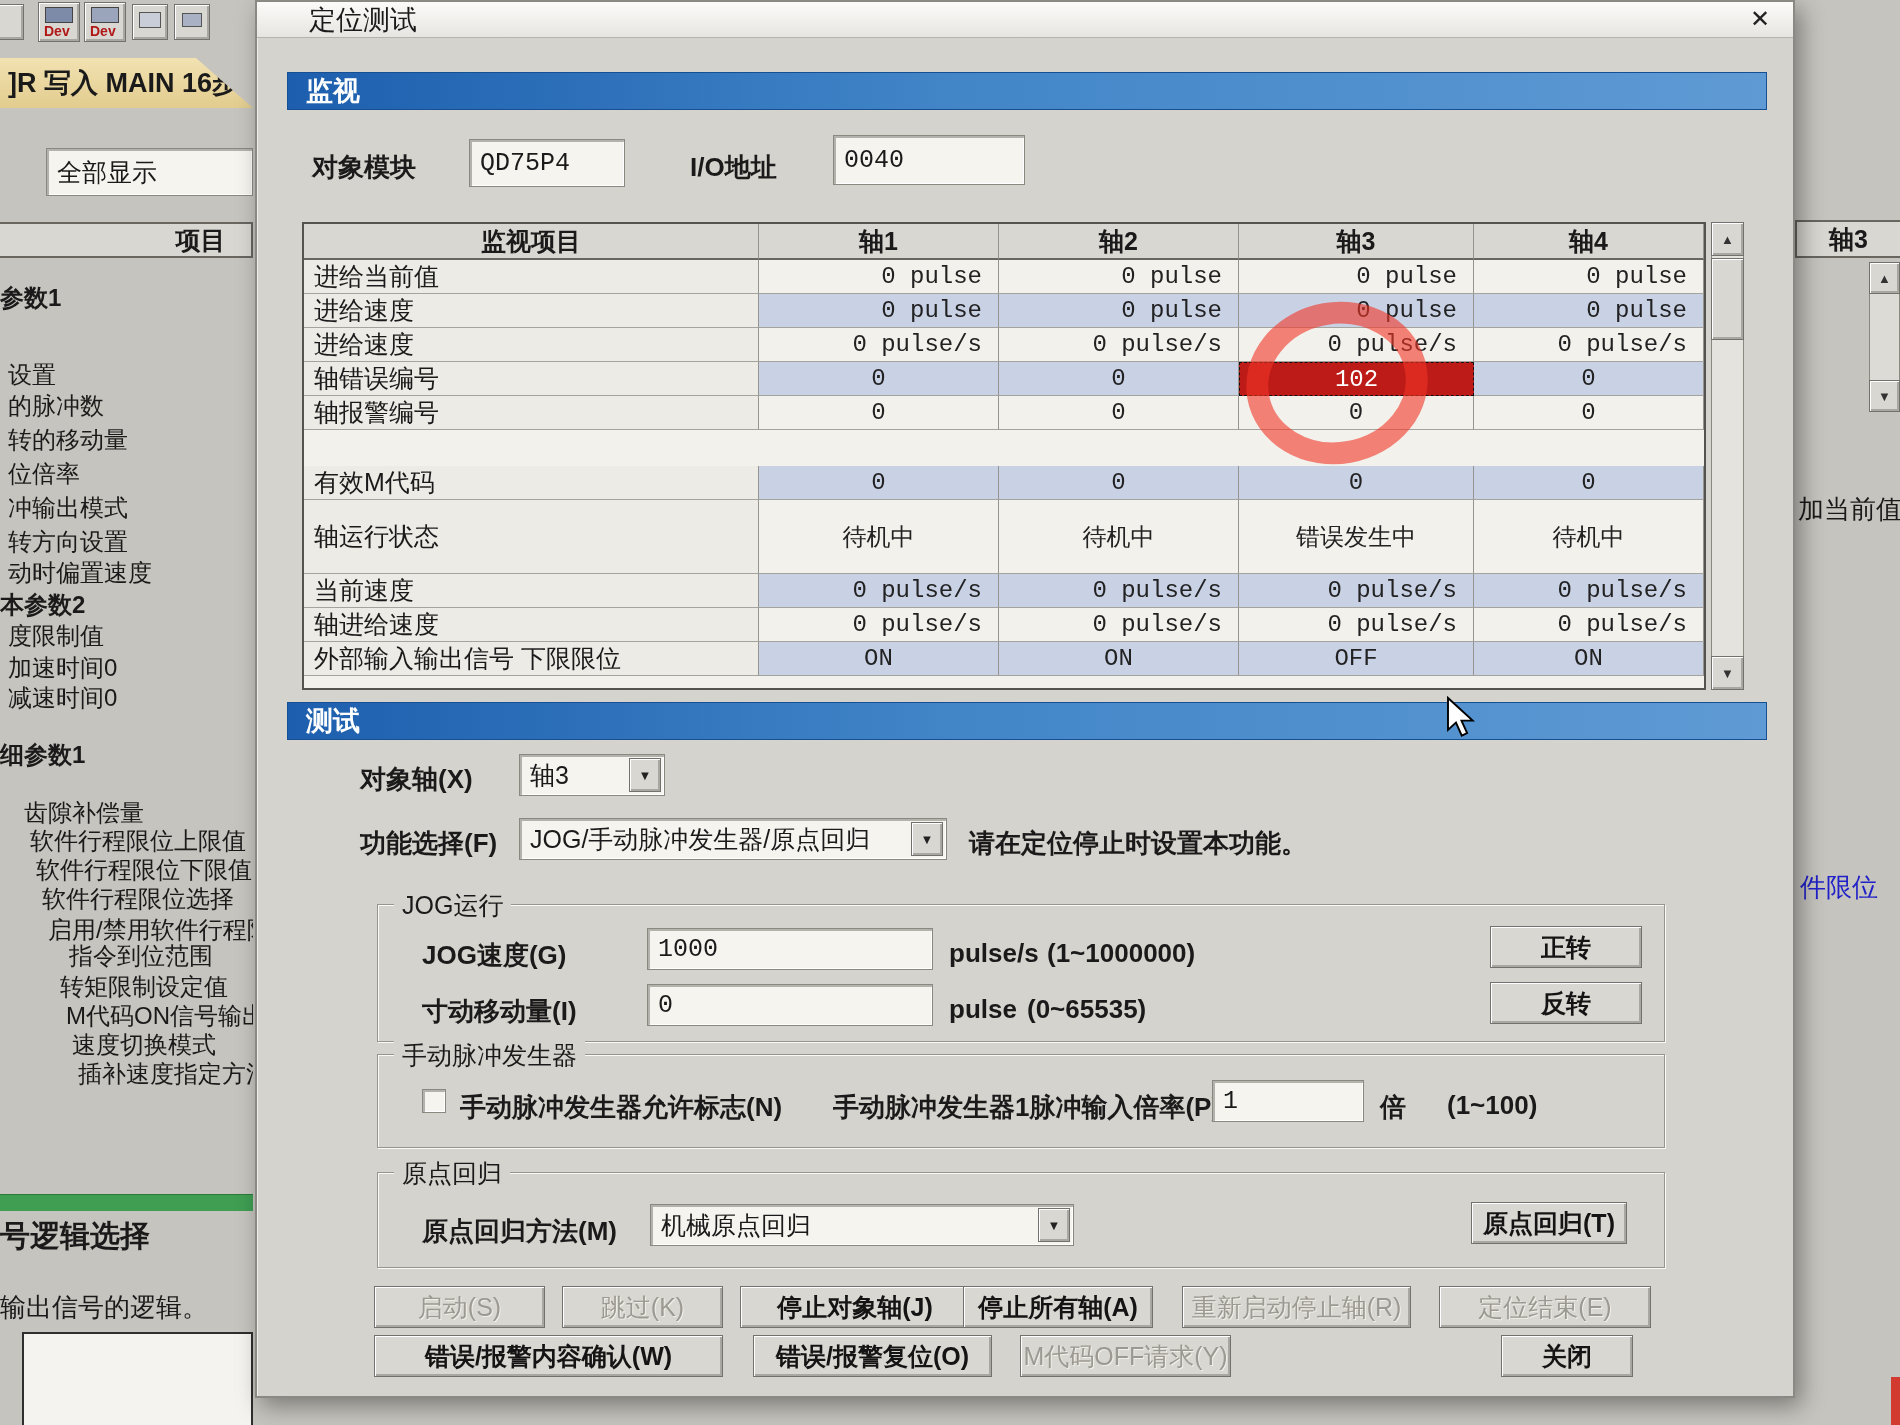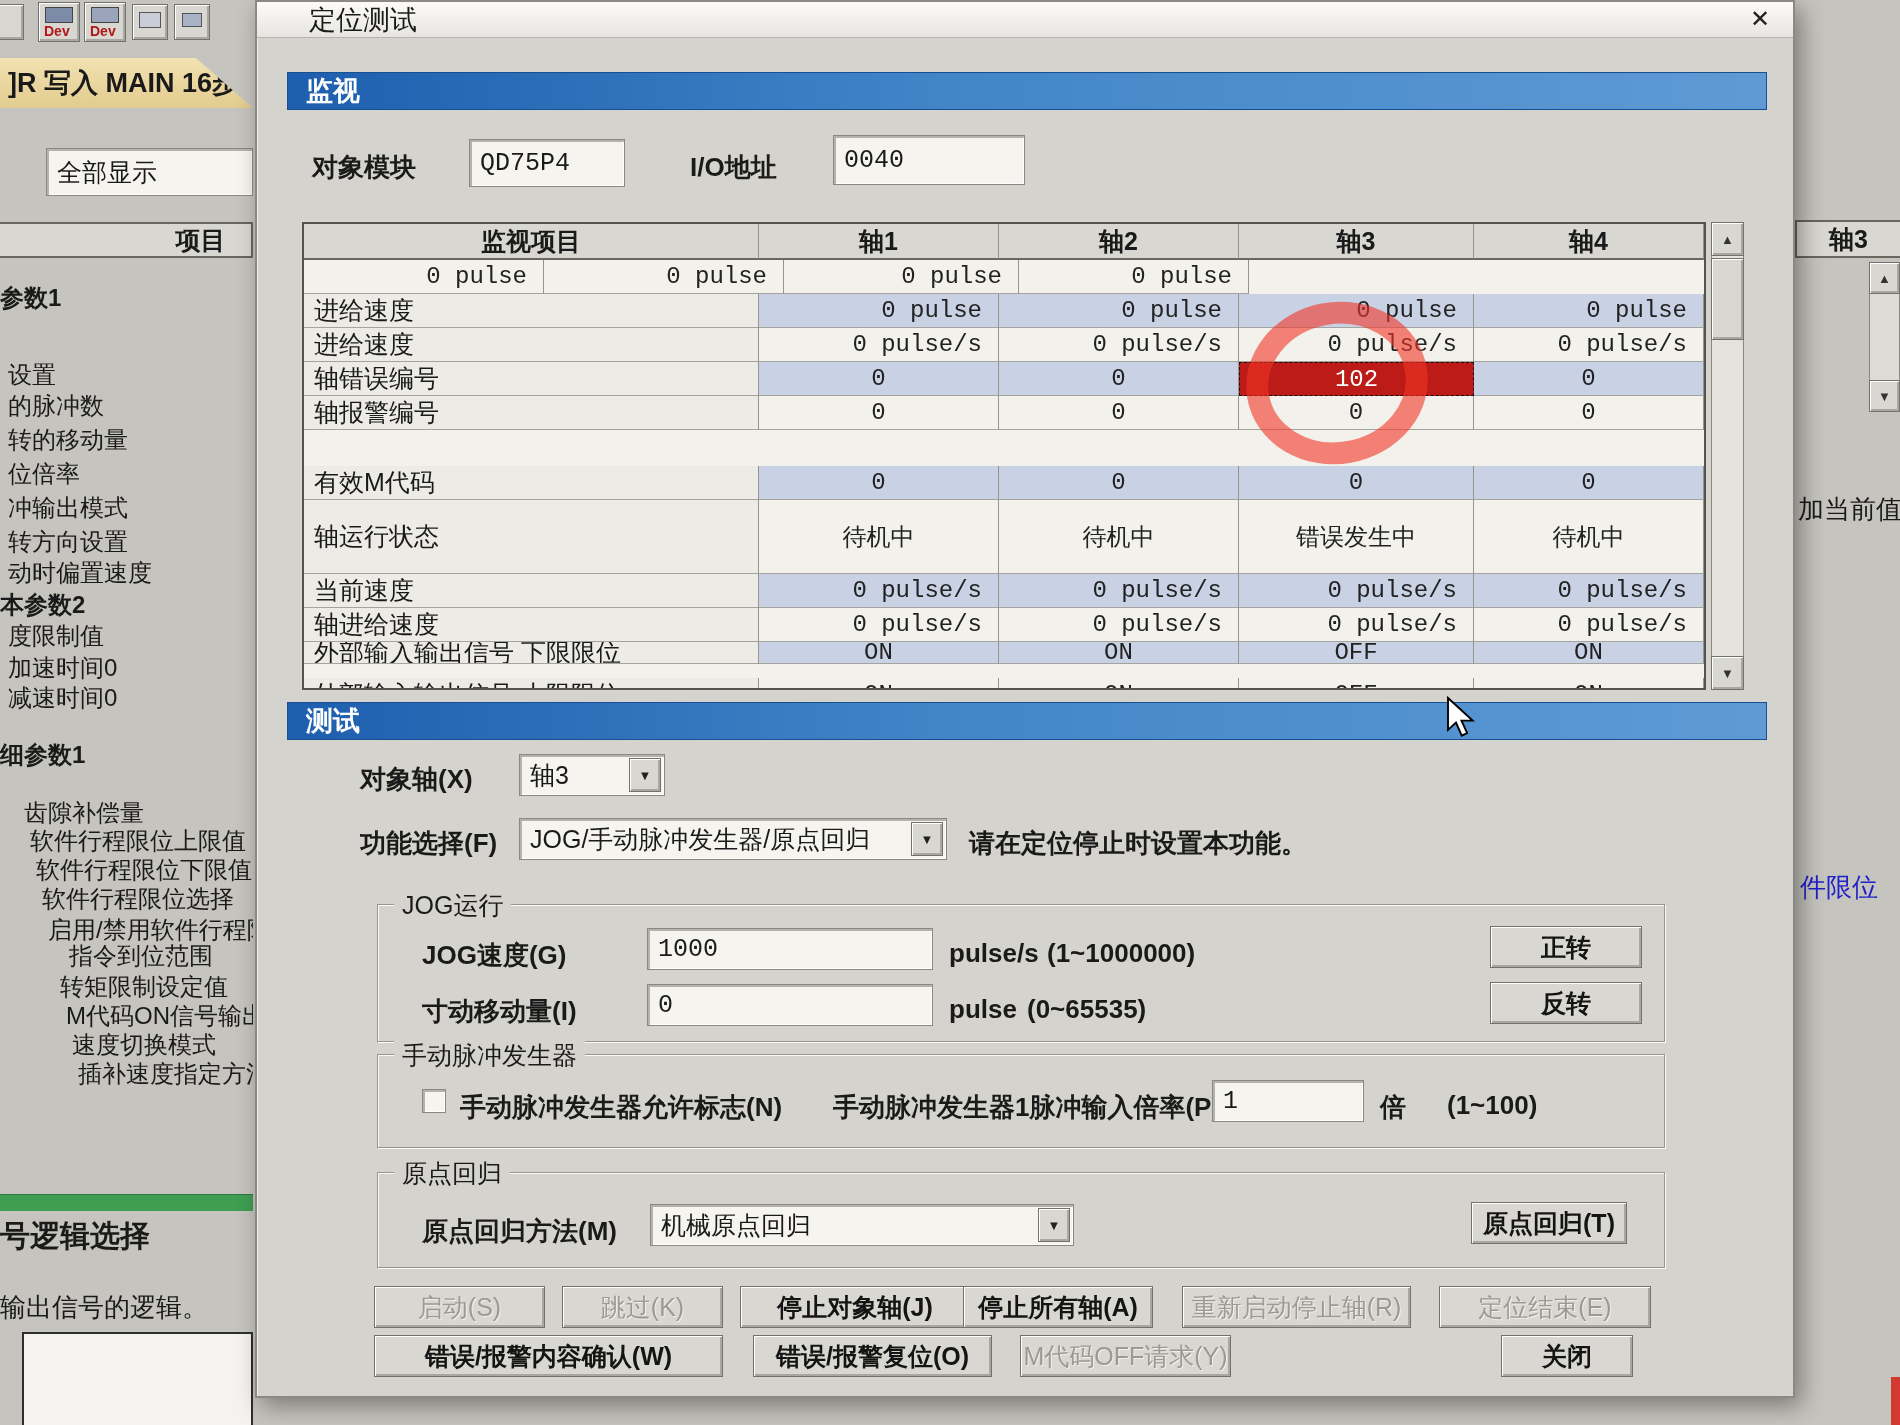--- a/index.html
+++ b/index.html
@@ -156,20 +156,21 @@
 
     <div id="mon-table" style="left:45px;top:220px;width:1404px;height:468px;">
         <div class="mt-row" style="height: 36px;">
           <div class="mt-cell mt-head" style="width: 455px;">监视项目</div>
           <div class="mt-cell mt-head" style="width: 240px;">轴1</div>
           <div class="mt-cell mt-head" style="width: 240px;">轴2</div>
           <div class="mt-cell mt-head" style="width: 235px;">轴3</div>
           <div class="mt-cell mt-head" style="width: 230px;">轴4</div>
         </div>
         <div class="mt-row" style="height: 34px;">
+          <div class="mt-cell mt-label" style="width: 455px;">进给当前值</div>
           <div class="mt-cell mt-val ru" style="width: 240px;">0 pulse</div>
           <div class="mt-cell mt-val ru" style="width: 240px;">0 pulse</div>
           <div class="mt-cell mt-val ru" style="width: 235px;">0 pulse</div>
           <div class="mt-cell mt-val ru" style="width: 230px;">0 pulse</div>
         </div>
         <div class="mt-row" style="height: 34px;">
           <div class="mt-cell mt-label" style="width: 455px;">进给速度</div>
           <div class="mt-cell mt-val ru alt" style="width: 240px;">0 pulse</div>
           <div class="mt-cell mt-val ru alt" style="width: 240px;">0 pulse</div>
           <div class="mt-cell mt-val ru alt" style="width: 235px;">0 pulse</div>
@@ -217,21 +218,21 @@
           <div class="mt-cell mt-val ru alt" style="width: 235px;">0 pulse/s</div>
           <div class="mt-cell mt-val ru alt" style="width: 230px;">0 pulse/s</div>
         </div>
         <div class="mt-row" style="height: 34px;">
           <div class="mt-cell mt-label" style="width: 455px;">轴进给速度</div>
           <div class="mt-cell mt-val ru" style="width: 240px;">0 pulse/s</div>
           <div class="mt-cell mt-val ru" style="width: 240px;">0 pulse/s</div>
           <div class="mt-cell mt-val ru" style="width: 235px;">0 pulse/s</div>
           <div class="mt-cell mt-val ru" style="width: 230px;">0 pulse/s</div>
         </div>
-        <div class="mt-row" style="height: 22px;">
+        <div class="mt-row" style="height: 34px;">
           <div class="mt-cell mt-label" style="width: 455px;">外部输入输出信号 下限限位</div>
           <div class="mt-cell mt-val alt" style="width: 240px;">ON</div>
           <div class="mt-cell mt-val alt" style="width: 240px;">ON</div>
           <div class="mt-cell mt-val alt" style="width: 235px;">OFF</div>
           <div class="mt-cell mt-val alt" style="width: 230px;">ON</div>
         </div>
         <div class="mt-row" style="height: 34px; margin-top: 14px;">
           <div class="mt-cell mt-label" style="width: 455px;">外部输入输出信号 上限限位</div>
           <div class="mt-cell mt-val" style="width: 240px;">ON</div>
           <div class="mt-cell mt-val" style="width: 240px;">ON</div>

